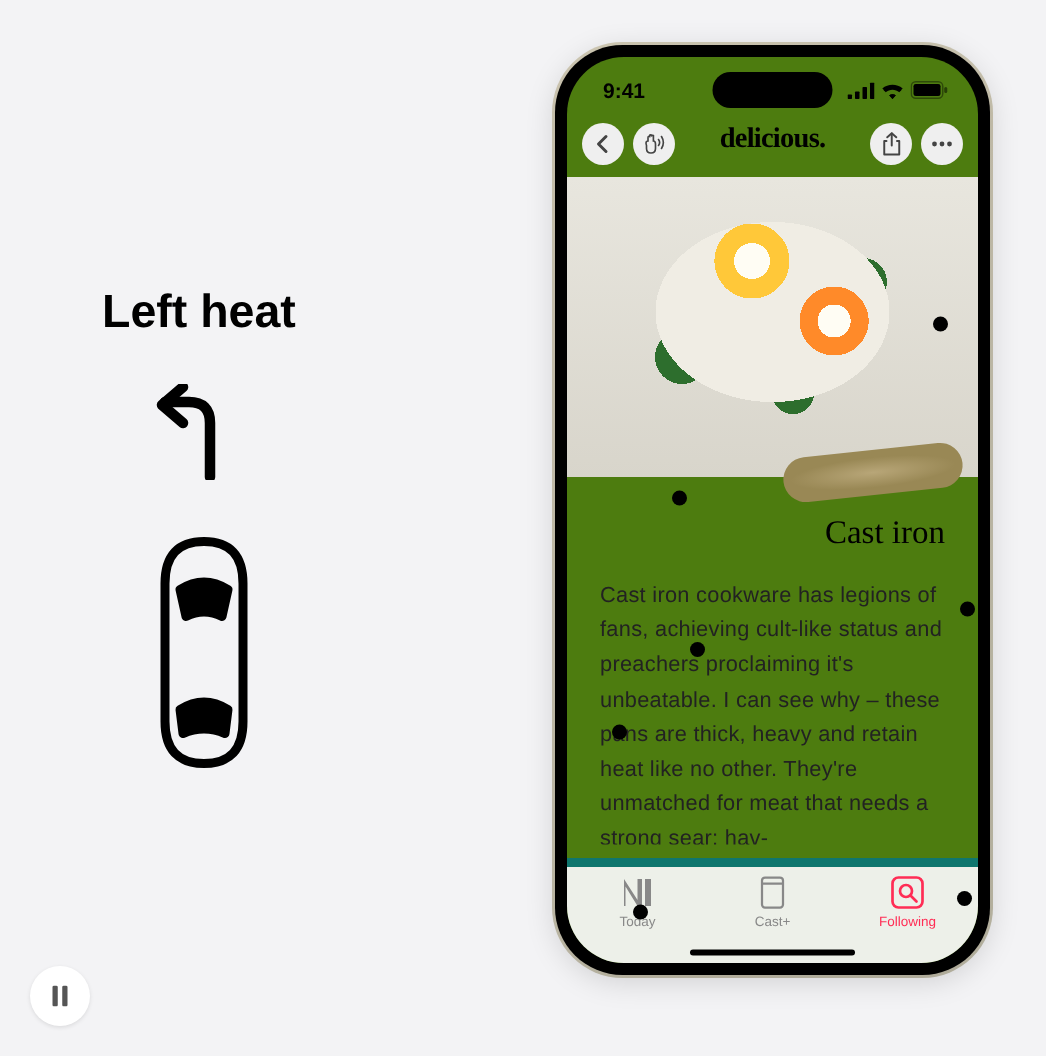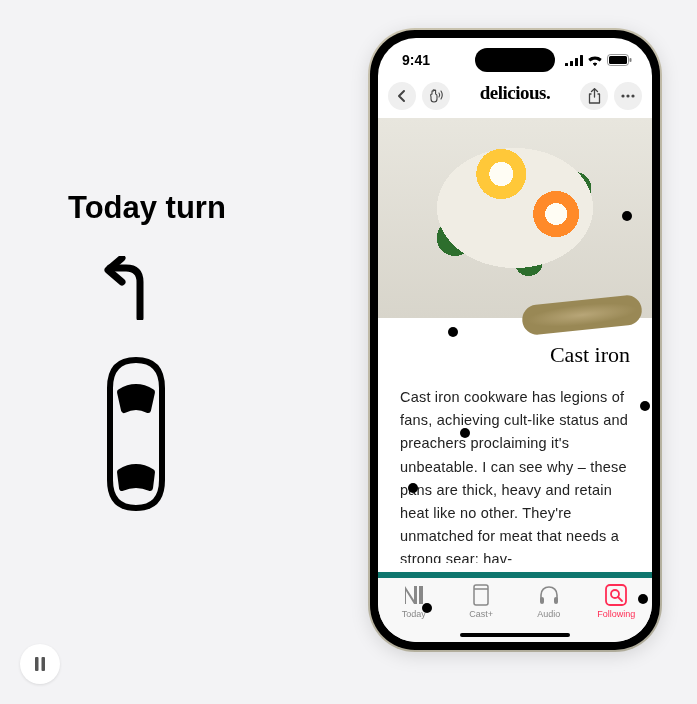--- a/index.html
+++ b/index.html
@@ -66,21 +66,21 @@
     position: absolute;
     inset: -2px;
     border-radius: 47px;
     background: linear-gradient(135deg,#d4cdb8,#bfbba8);
     z-index: -1;
   }
   .screen {
     width: 100%;
     height: 100%;
     border-radius: 38px;
-    background: #ffffff;
+    background: #4d7c0f;
     overflow: hidden;
     position: relative;
   }
 
   
   .island {
     position: absolute;
     left: 50%;
     top: 10px;
     transform: translateX(-50%);
@@ -226,21 +226,21 @@
     width: 10px;
     height: 10px;
     background: #000;
     border-radius: 5px;
   }
 </style>
 </head>
 <body>
 
 <div class="left-panel">
-  <div class="left-turn-label">Today turn</div>
+  <div class="left-turn-label">Left heat</div>
   <div class="turn-icon">
     <svg width="56" height="64" viewBox="0 0 56 64" fill="none" stroke="#000" stroke-width="7" stroke-linecap="round" stroke-linejoin="round">
       <path d="M40 62 V26 Q40 12 26 12 H10"></path>
       <path d="M22 2 L8 14 L22 26"></path>
     </svg>
   </div>
   <div class="car-icon">
     <svg width="80" height="160" viewBox="0 0 80 160" fill="none" stroke="#000" stroke-width="6" stroke-linejoin="round">
       <path d="M14 34 Q14 6 40 6 Q66 6 66 34 V126 Q66 154 40 154 Q14 154 14 126 Z"></path>
       <path d="M24 38 Q40 28 56 38 L52 56 Q40 50 28 56 Z" fill="#000"></path>
@@ -333,30 +333,20 @@
       </div>
       <div class="tab-item">
         <div class="tab-icon">
           <svg width="20" height="22" viewBox="0 0 20 22" fill="none" stroke="#888" stroke-width="1.5">
               <rect x="3" y="1" width="14" height="20" rx="2"></rect>
               <line x1="3" y1="5" x2="17" y2="5"></line>
             </svg>
         </div>
         <span class="tab-label">Cast+</span>
       </div>
-      <div class="tab-item">
-        <div class="tab-icon">
-          <svg width="22" height="20" viewBox="0 0 22 20" fill="none" stroke="#888" stroke-width="1.6" stroke-linecap="round">
-              <path d="M3 14 V10 C3 5 6.5 2 11 2 C15.5 2 19 5 19 10 V14"></path>
-              <rect x="2" y="12" width="4" height="7" rx="2" fill="#888" stroke="none"></rect>
-              <rect x="16" y="12" width="4" height="7" rx="2" fill="#888" stroke="none"></rect>
-            </svg>
-        </div>
-        <span class="tab-label">Audio</span>
-      </div>
       <div class="tab-item active">
         <div class="tab-icon">
           <svg width="22" height="22" viewBox="0 0 22 22" fill="none" stroke="#ff2d55" stroke-width="1.8">
               <rect x="1" y="1" width="20" height="20" rx="4"></rect>
               <circle cx="10" cy="10" r="4"></circle>
               <line x1="13" y1="13" x2="17" y2="17" stroke-linecap="round"></line>
             </svg>
         </div>
         <span class="tab-label">Following</span>
       </div>

